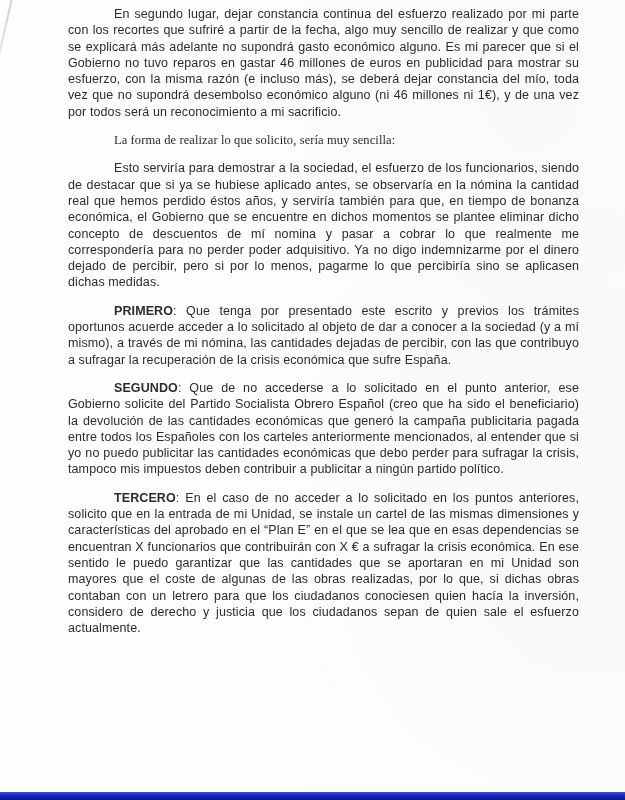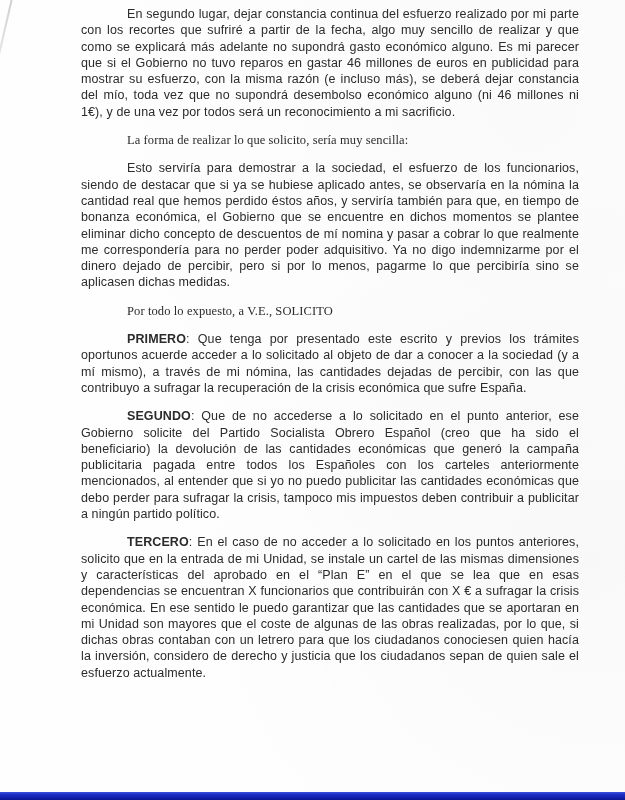--- a/index.html
+++ b/index.html
@@ -38,21 +38,21 @@
     top: 6px;
     left: 68px;
     right: 46px;
     color: #2b2b2b;
     font-size: 12.5px;
     line-height: 16.3px;
     text-align: justify;
     letter-spacing: 0.1px;
   }
   .doc-body p {
-    margin: 0 0 12px 13px;
+    margin: 0 0 12px 0;
     text-indent: 46px;
   }
   .doc-body p.no-justify {
     text-align: left;
     font-family: Liberation Serif, serif;
   }
   .lead {
     font-weight: bold;
   }
   .footer-bar {
@@ -74,21 +74,20 @@
   <div class="doc-body">
 
     <p>En segundo lugar, dejar constancia continua del esfuerzo realizado por mi parte con los recortes que sufriré a partir de la fecha, algo muy sencillo de realizar y que como se explicará más adelante no supondrá gasto económico alguno. Es mi parecer que si el Gobierno no tuvo reparos en gastar 46 millones de euros en publicidad para mostrar su esfuerzo, con la misma razón (e incluso más), se deberá dejar constancia del mío, toda vez que no supondrá desembolso económico alguno (ni 46 millones ni 1€), y de una vez por todos será un reconocimiento a mi sacrificio.</p>
 
     <p class="no-justify">La forma de realizar lo que solicito, sería muy sencilla:</p>
 
 
 
     <p>Esto serviría para demostrar a la sociedad, el esfuerzo de los funcionarios, siendo de destacar que si ya se hubiese aplicado antes, se observaría en la nómina la cantidad real que hemos perdido éstos años, y serviría también para que, en tiempo de bonanza económica, el Gobierno que se encuentre en dichos momentos se plantee eliminar dicho concepto de descuentos de mí nomina y pasar a cobrar lo que realmente me correspondería para no perder poder adquisitivo. Ya no digo indemnizarme por el dinero dejado de percibir, pero si por lo menos, pagarme lo que percibiría sino se aplicasen dichas medidas.</p>
 
-    <p class="no-justify">Por todo lo expuesto, a V.E., SOLICITO</p>
 
     <p><span class="lead">PRIMERO</span><span>: Que tenga por presentado este escrito y previos los trámites oportunos acuerde acceder a lo solicitado al objeto de dar a conocer a la sociedad (y a mí mismo), a través de mi nómina, las cantidades dejadas de percibir, con las que contribuyo a sufragar la recuperación de la crisis económica que sufre España.</span></p>
 
     <p><span class="lead">SEGUNDO</span><span>: Que de no accederse a lo solicitado en el punto anterior, ese Gobierno solicite del Partido Socialista Obrero Español (creo que ha sido el beneficiario) la devolución de las cantidades económicas que generó la campaña publicitaria pagada entre todos los Españoles con los carteles anteriormente mencionados, al entender que si yo no puedo publicitar las cantidades económicas que debo perder para sufragar la crisis, tampoco mis impuestos deben contribuir a publicitar a ningún partido político.</span></p>
 
     <p><span class="lead">TERCERO</span><span>: En el caso de no acceder a lo solicitado en los puntos anteriores, solicito que en la entrada de mi Unidad, se instale un cartel de las mismas dimensiones y características del aprobado en el “Plan E” en el que se lea que en esas dependencias se encuentran X funcionarios que contribuirán con X € a sufragar la crisis económica. En ese sentido le puedo garantizar que las cantidades que se aportaran en mi Unidad son mayores que el coste de algunas de las obras realizadas, por lo que, si dichas obras contaban con un letrero para que los ciudadanos conociesen quien hacía la inversión, considero de derecho y justicia que los ciudadanos sepan de quien sale el esfuerzo actualmente.</span></p>
 
   </div>
 
   <div class="footer-bar"></div>

